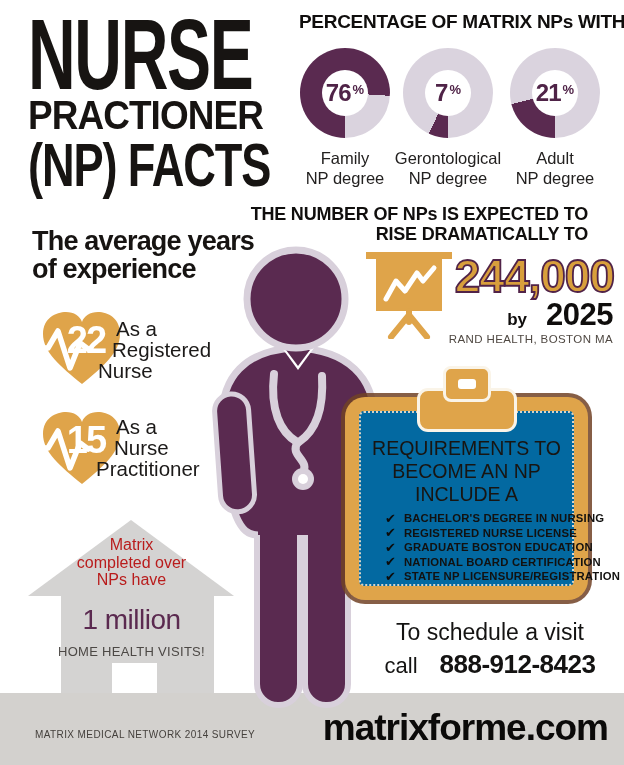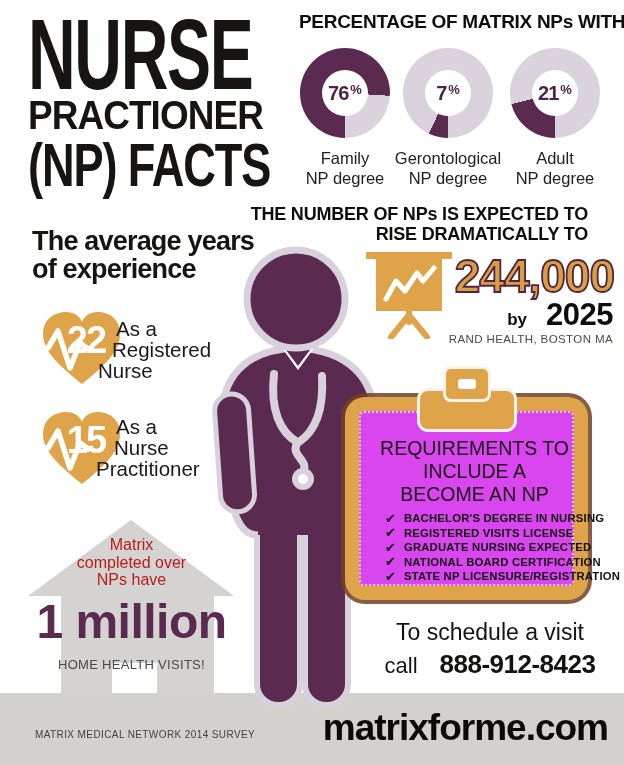--- a/index.html
+++ b/index.html
@@ -15,63 +15,63 @@
   .t2 .cond{transform:scaleX(.90);}
   .t3{left:28px;top:130px;font-size:61px;font-weight:900;letter-spacing:-1.5px;color:#171412;}
   .t3 .cond{transform:scaleX(.74);}
 
   
   .donut-heading{left:299px;top:11px;font-size:19px;font-weight:900;letter-spacing:-.3px;color:#100e0d;white-space:nowrap;}
   .donut{width:90px;height:90px;border-radius:50%;}
   .donut .hole{position:absolute;left:22px;top:22px;width:46px;height:46px;border-radius:50%;background:#fff;}
   .donut .pct{position:absolute;left:0;top:0;width:90px;height:90px;display:flex;align-items:center;justify-content:center;
               color:#4f2347;font-weight:900;}
-  .donut .pct .num{font-size:20px;letter-spacing:-1px;}
+  .donut .pct .num{font-size:24px;letter-spacing:-1px;}
   .donut .pct .sign{font-size:13px;margin-left:2px;transform:translateY(-4px);}
   .donut-label{top:148px;width:130px;text-align:center;font-size:16.5px;line-height:20px;color:#232120;}
 
   
   .proj-heading{right:36px;top:205px;text-align:right;font-size:18px;line-height:19.5px;font-weight:900;letter-spacing:-.2px;color:#100e0d;}
   .proj-number{right:10px;top:249px;font-size:46px;font-weight:900;letter-spacing:-1px;color:#d89f3c;
                -webkit-text-stroke:1.8px #512348;}
   .proj-by{right:11px;top:297px;display:flex;align-items:baseline;gap:19px;color:#0f0d0c;}
   .proj-by .by{font-size:17px;font-weight:700;}
   .proj-by .year{font-size:31px;font-weight:900;letter-spacing:-.5px;}
   .proj-source{right:11px;top:333px;font-size:11.5px;letter-spacing:.4px;color:#4f4842;}
 
   
   .exp-heading{left:32px;top:227px;font-size:27px;line-height:28px;font-weight:900;letter-spacing:-.8px;color:#171412;}
   .exp-lines{font-size:20.5px;line-height:21px;color:#1c1a19;font-weight:500;}
   .exp-lines div{white-space:nowrap;}
 
   
   .board{left:0;top:31px;width:243px;height:203px;background:#dfa44a;border-radius:20px;
          box-shadow:0 0 0 4px rgba(113,66,38,.85);}
-  .panel{position:absolute;left:14px;top:14px;right:14px;bottom:14px;background:#d946ef;border-radius:5px;
-         border:2px dotted #d9d4c6;box-sizing:border-box;padding-left:8px;}
+  .panel{position:absolute;left:14px;top:14px;right:14px;bottom:14px;background:#0369a1;border-radius:5px;
+         border:2px dotted #d9d4c6;box-sizing:border-box;}
   .clip-base{left:50%;top:22px;transform:translateX(-50%);width:94px;height:38px;background:#dfa44a;
              border:3px solid #faf4e8;border-radius:11px;}
   .clip-knob{left:50%;top:0;transform:translateX(-50%);width:42px;height:30px;background:#dfa44a;
              border:3px solid #faf4e8;border-radius:8px;}
   .clip-hole{left:50%;top:10px;transform:translateX(-50%);width:18px;height:10px;background:#fff;border-radius:3px;}
   .req-title{top:24px;width:100%;text-align:center;font-size:19.5px;line-height:23px;font-weight:400;color:#181512;}
   .req-list{top:98px;left:24px;}
   .req-row{display:flex;align-items:center;gap:8px;height:14.5px;}
   .req-row .chk{font-size:13px;color:#0c0b0a;line-height:1;}
   .req-row .txt{font-size:11.3px;font-weight:600;letter-spacing:.2px;color:#121110;white-space:nowrap;}
 
   
   .house{left:28px;top:520px;width:207px;height:173px;}
   .roof{position:absolute;left:0;top:0;width:0;height:0;
         border-left:103.5px solid transparent;border-right:103.5px solid transparent;border-bottom:76px solid #d4d3d2;}
   .walls{position:absolute;left:33px;top:75px;width:153px;height:98px;background:#d4d3d2;}
   .door{position:absolute;left:84px;bottom:0;width:45px;height:30px;background:#fff;}
   .house-text{position:absolute;left:0;top:16px;width:100%;text-align:center;}
   .house-line{font-size:16px;line-height:17.5px;color:#b91c1c;}
-  .house-big{font-size:48px;font-weight:700;letter-spacing:-.5px;color:#5b2a50;margin-top:5px;}
+  .house-big{font-size:28px;font-weight:400;letter-spacing:-.5px;color:#5b2a50;margin-top:15px;}
   .house-cap{font-size:13px;letter-spacing:.3px;color:#4c4845;margin-top:8px;}
 
   
   .schedule{left:378px;top:619px;width:224px;text-align:center;color:#141312;}
   .schedule .l1{font-size:23px;font-weight:400;}
   .schedule .l2{margin-top:3px;display:flex;justify-content:center;align-items:baseline;gap:22px;}
   .schedule .call{font-size:22px;font-weight:400;}
   .schedule .phone{font-size:26px;font-weight:900;letter-spacing:-.5px;}
   .footer-bar{left:0;top:693px;width:624px;height:72px;background:#d3d1ce;}
   .footer-left{left:35px;top:729px;font-size:10px;letter-spacing:.4px;color:#45413d;}
@@ -208,35 +208,35 @@
       <circle cx="107" cy="247" r="11" fill="#d8d0db"></circle>
       <circle cx="107" cy="247" r="5" fill="#ffffff"></circle>
     </g>
   </svg>
 
   <div class="abs" style="left:345px;top:366px;width:243px;height:234px;">
     <div class="abs board">
       <div class="panel">
         <div class="abs req-title">
           <div>REQUIREMENTS TO</div>
+          <div>BECOME AN NP</div>
           <div>INCLUDE A</div>
-          <div>BECOME AN NP</div>
         </div>
         <div class="abs req-list">
           <div class="req-row">
             <span class="chk">✔</span>
             <span class="txt">BACHELOR'S DEGREE IN NURSING</span>
           </div>
           <div class="req-row">
             <span class="chk">✔</span>
-            <span class="txt">REGISTERED VISITS LICENSE</span>
-          </div>
-          <div class="req-row">
-            <span class="chk">✔</span>
-            <span class="txt">GRADUATE NURSING EXPECTED</span>
+            <span class="txt">REGISTERED NURSE LICENSE</span>
+          </div>
+          <div class="req-row">
+            <span class="chk">✔</span>
+            <span class="txt">GRADUATE BOSTON EDUCATION</span>
           </div>
           <div class="req-row">
             <span class="chk">✔</span>
             <span class="txt">NATIONAL BOARD CERTIFICATION</span>
           </div>
           <div class="req-row">
             <span class="chk">✔</span>
             <span class="txt">STATE NP LICENSURE/REGISTRATION</span>
           </div>
         </div>

